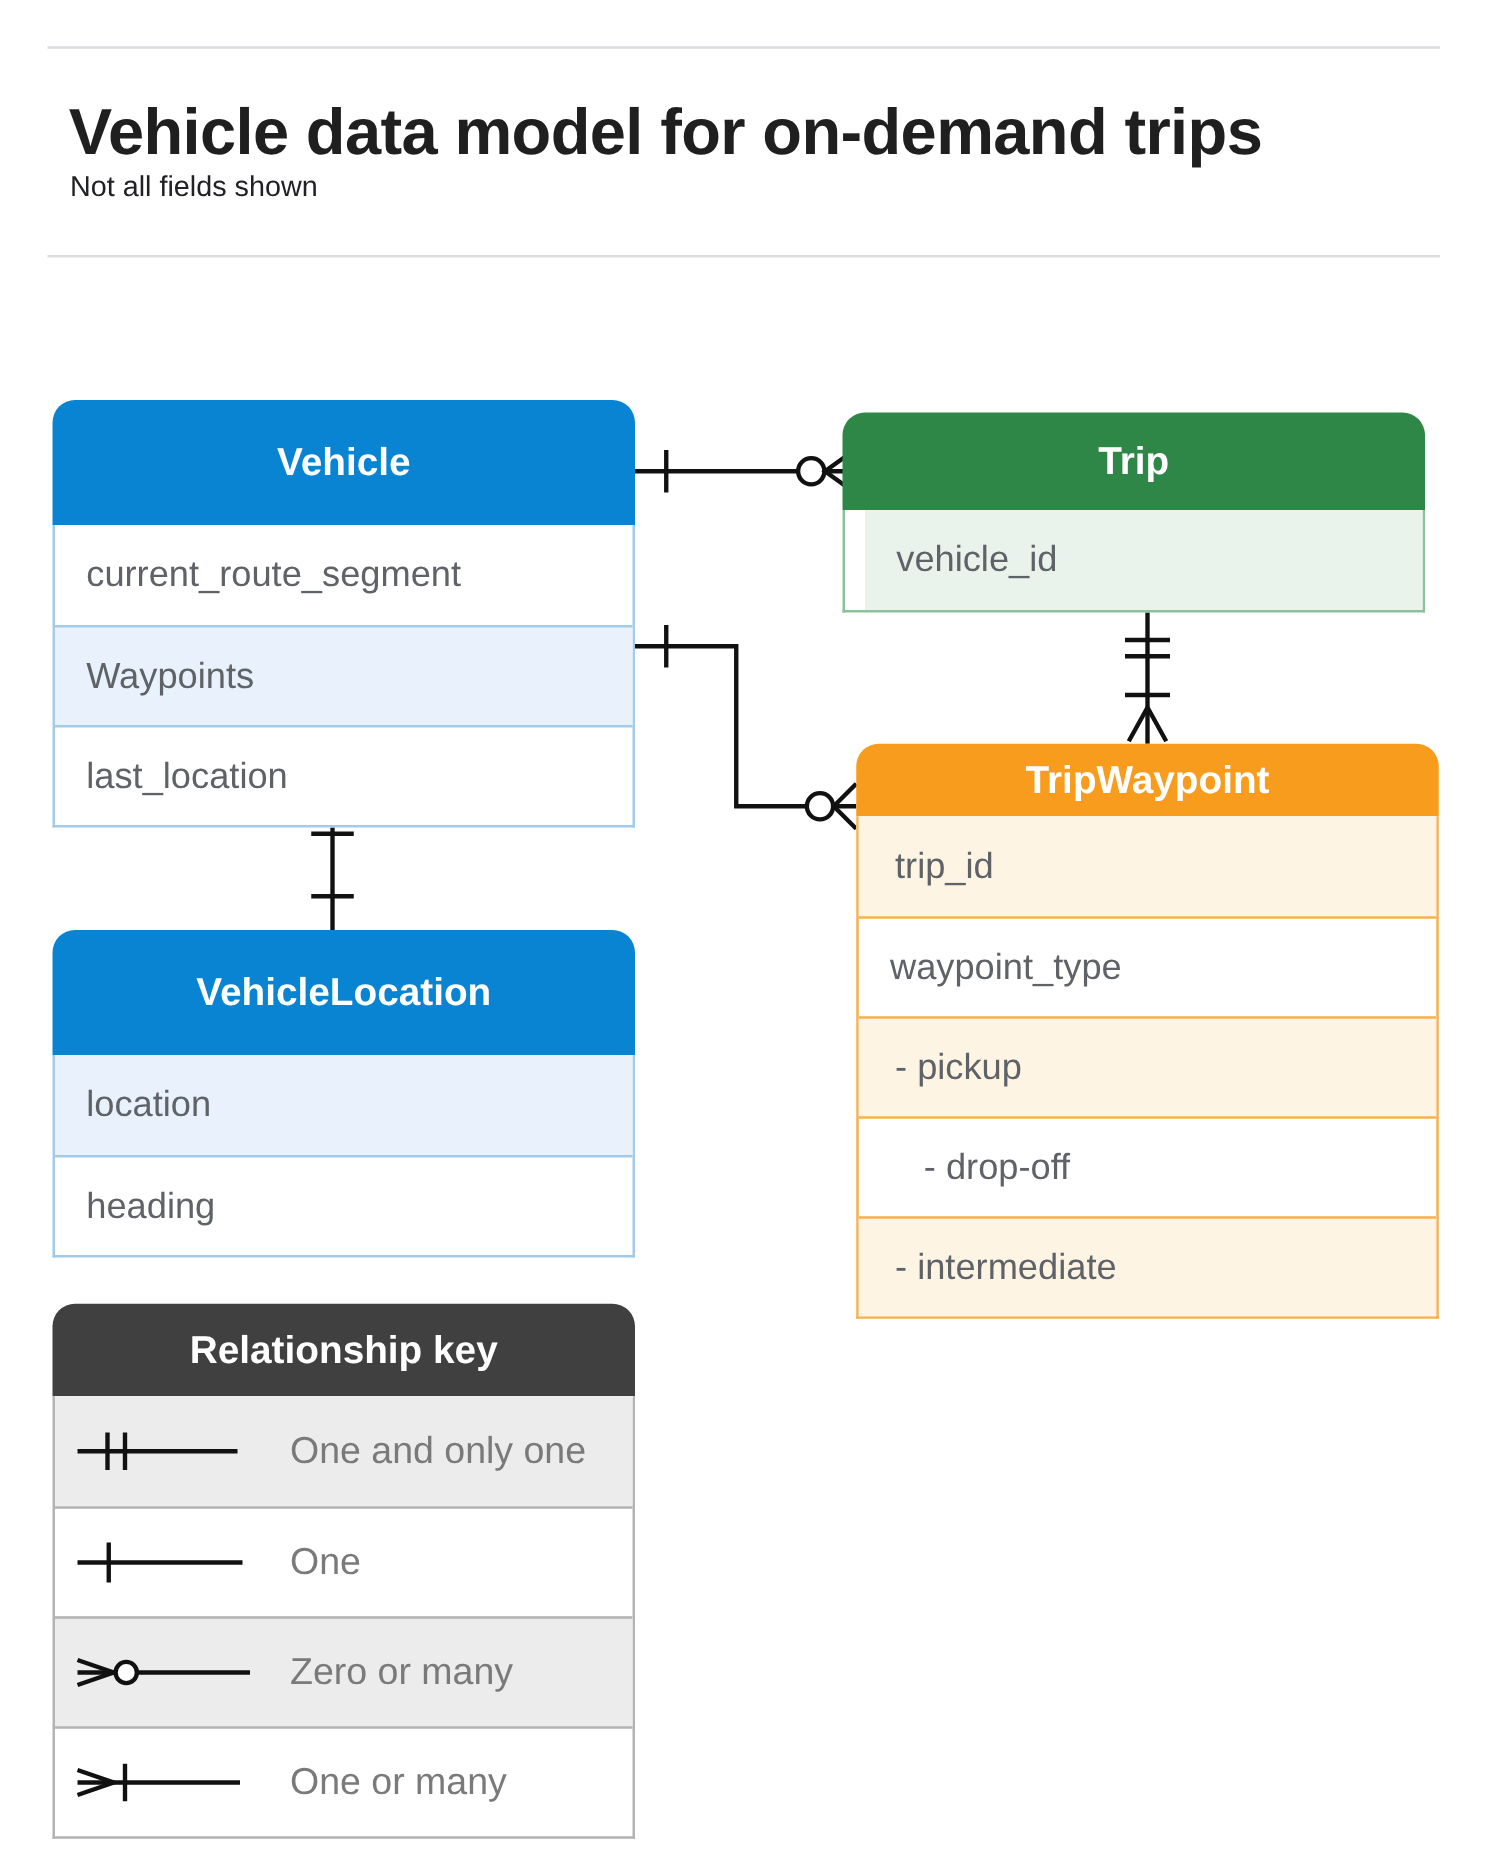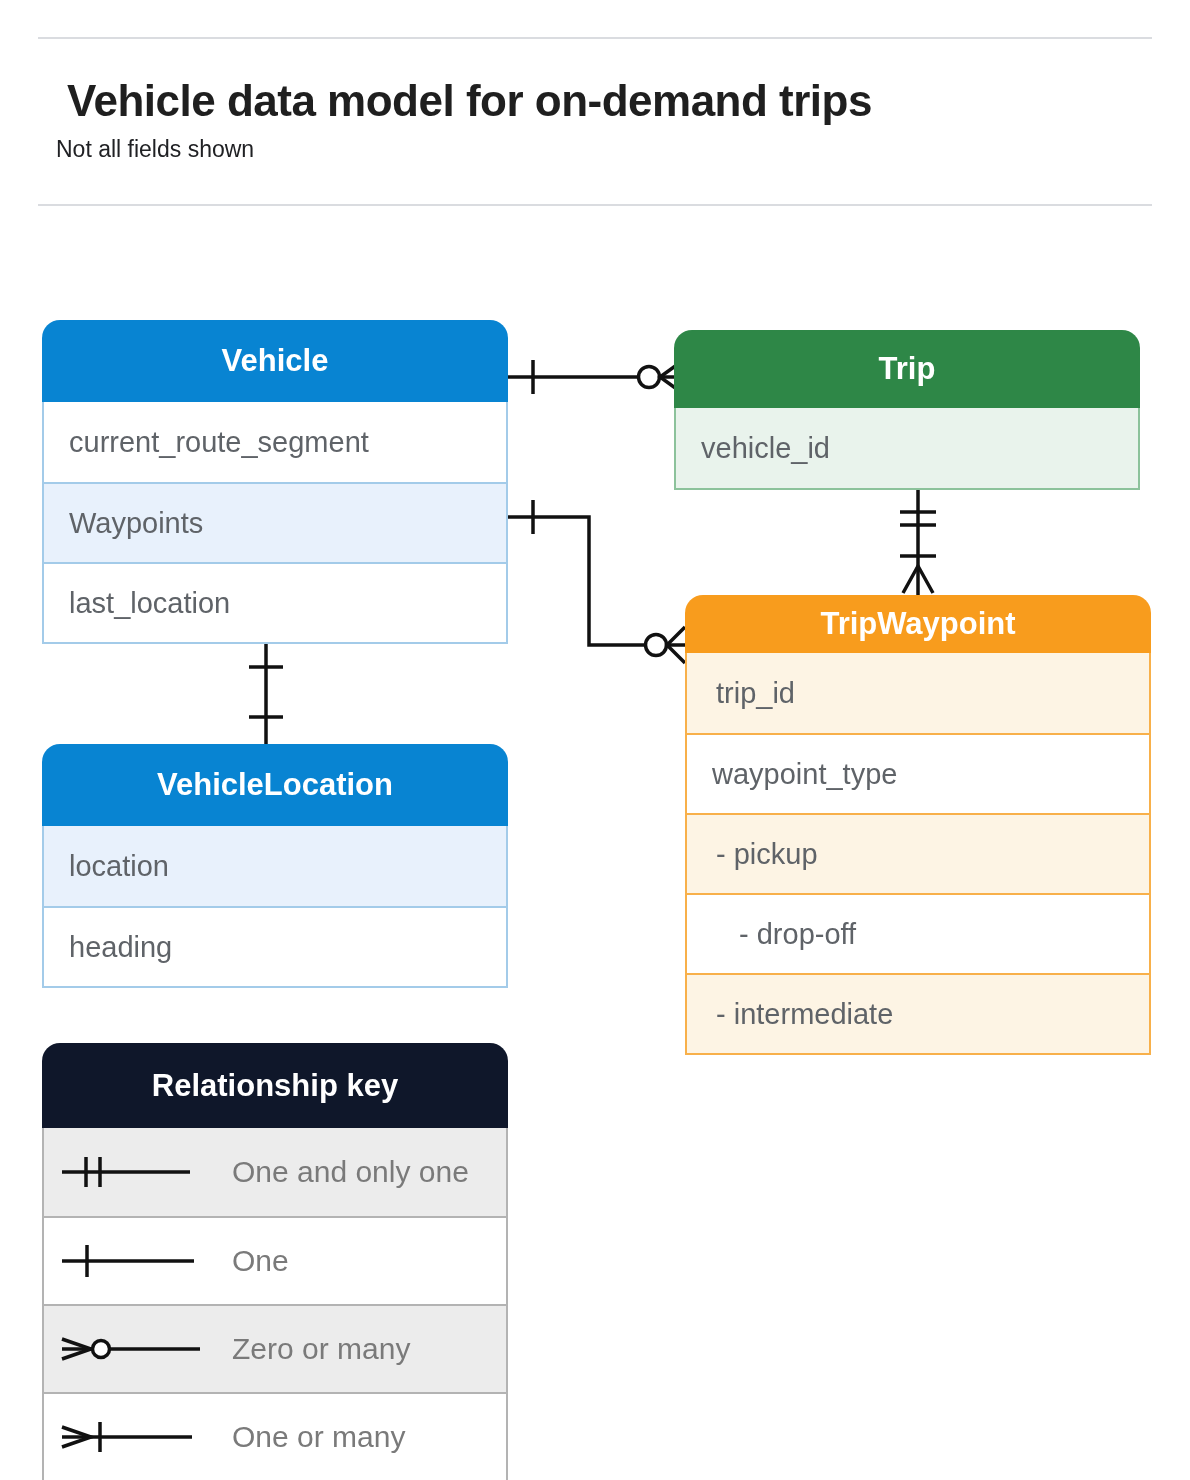--- a/index.html
+++ b/index.html
@@ -14,23 +14,23 @@
   }
   .divider {
     position: absolute;
     left: 38px;
     width: 1114px;
     height: 2px;
     background: #dadce0;
   }
   .page-title {
     position: absolute;
-    left: 67px;
+    left: 55px;
     top: 76px;
-    font-size: 44px;
+    font-size: 52px;
     font-weight: 700;
     color: #1f1f1f;
     letter-spacing: -0.5px;
   }
   .page-subtitle {
     position: absolute;
     left: 56px;
     top: 136px;
     font-size: 23px;
     font-weight: 400;
@@ -57,39 +57,39 @@
     display: flex;
     align-items: center;
     padding-left: 25px;
     font-size: 29px;
     color: #5f6368;
     height: 80px;
     text-align: right;
   }
   .erow.indent { padding-left: 52px; }
   
-  .blue .entity-header { background: #0884d2; height: 82px; justify-content: center; }
+  .blue .entity-header { background: #0884d2; height: 100px; justify-content: center; }
   .blue .entity-body { border: 2px solid #a3cbe9; border-top: none; }
   .blue .erow { border-top: 2px solid #a3cbe9; }
   .blue .erow:first-child { border-top: none; }
   .blue .erow.tint { background: #e8f1fc; }
   
   .green .entity-header { background: #2e8747; height: 78px; }
-  .green .entity-body { border: 2px solid #8cc29b; border-top: none; }
+  .green .entity-body { border: 2px solid #8cc29b; border-top: none; padding-left: 16px; }
   .green .erow { border-top: 2px solid #8cc29b; }
   .green .erow:first-child { border-top: none; }
   .green .erow.tint { background: #e9f3ec; }
   
   .orange .entity-header { background: #f89c1d; height: 58px; }
   .orange .entity-body { border: 2px solid #f8b04a; border-top: none; }
   .orange .erow { border-top: 2px solid #f8b04a; }
   .orange .erow:first-child { border-top: none; }
   .orange .erow.tint { background: #fdf4e4; padding-left: 29px; }
   
-  .gray .entity-header { background: #0f172a; height: 85px; }
+  .gray .entity-header { background: #404040; height: 74px; }
   .gray .entity-body { border: 2px solid #b3b3b3; border-top: none; }
   .gray .erow { border-top: 2px solid #b3b3b3; height: 88px; color: #7a7a7a; padding-left: 16px; }
   .gray .erow:first-child { border-top: none; }
   .gray .erow.tint { background: #ececec; }
   .key-symbol { width: 150px; height: 44px; flex: 0 0 150px; margin-right: 22px; }
   .key-label { font-size: 30px; }
   #entity-vehicle { left: 42px; top: 320px; }
   #entity-trip { left: 674px; top: 330px; }
   #entity-trip-waypoint { left: 685px; top: 595px; }
   #entity-vehicle-location { left: 42px; top: 744px; }

